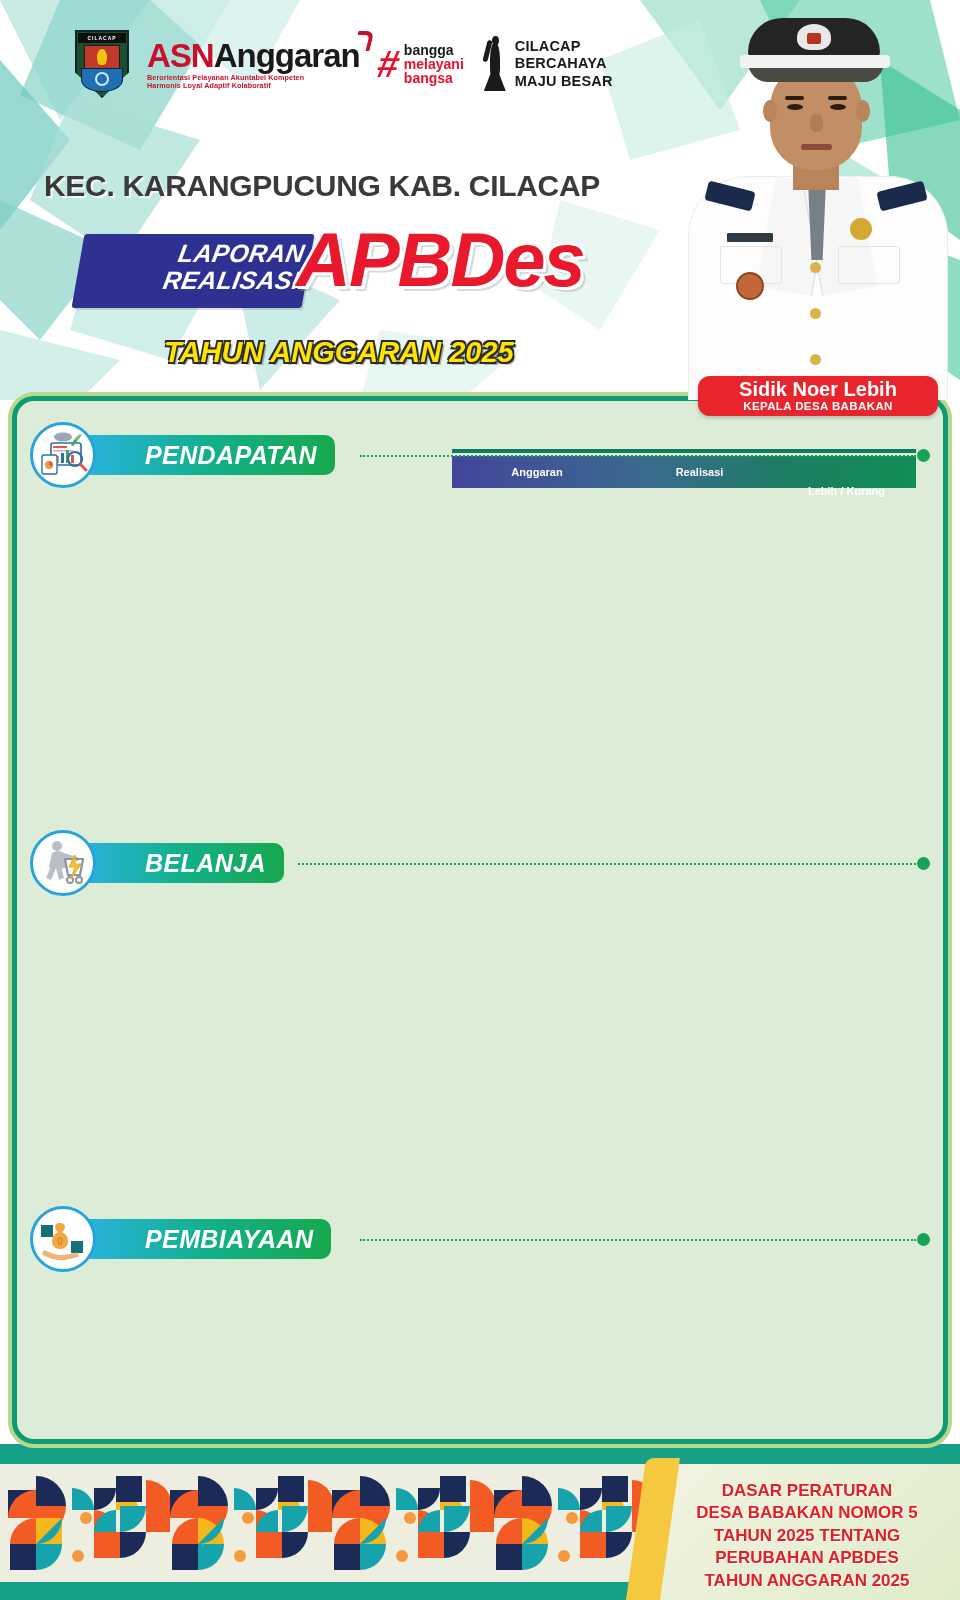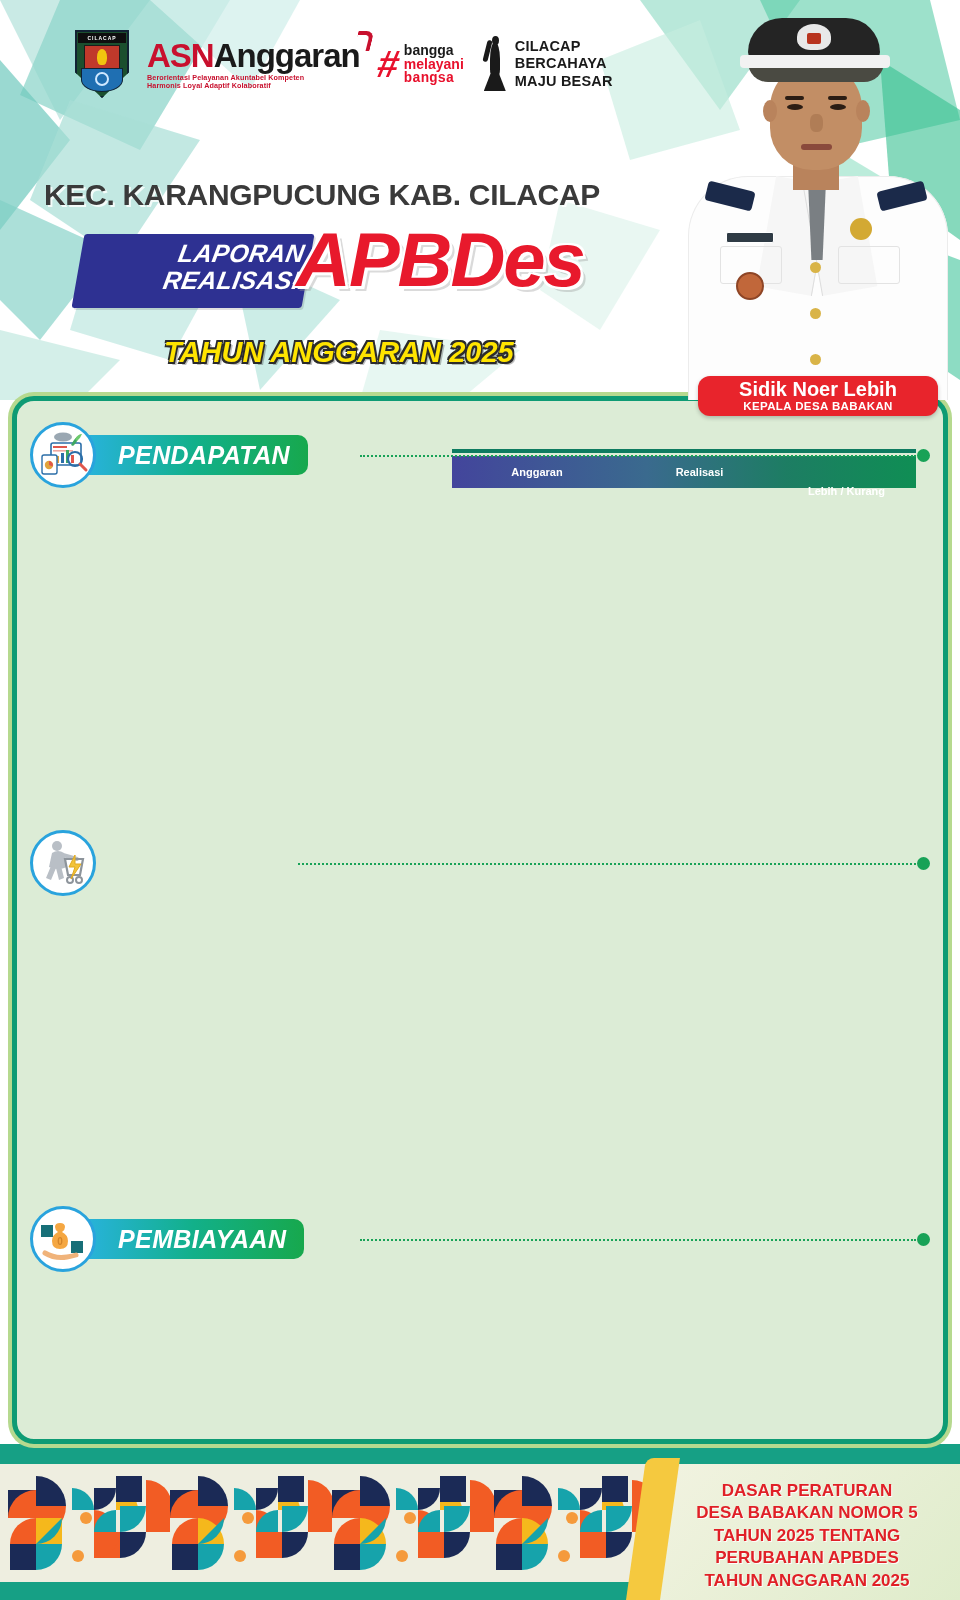--- a/index.html
+++ b/index.html
@@ -60,42 +60,42 @@
     transform:skewX(-14deg); border-radius:0 8px 0 0;
   }
   .asn-sub { font-size:7.2px; color:#c8102e; font-weight:bold; margin-top:2px; letter-spacing:.1px;}
   .asn-sub2 { font-size:7.2px; color:#c8102e; font-weight:bold; letter-spacing:.1px;}
   .bmb { display:flex; align-items:center; gap:5px; }
   .bmb-hash { font-size:38px; color:#e8112d; font-weight:bold; transform:skewX(-12deg); line-height:.85;}
   .bmb-txt { line-height:1.02; }
   .bmb-txt div { font-size:14px; font-weight:bold; }
   .bmb-1 { color:#1a1a1a; }
   .bmb-2 { color:#e8112d; }
-  .bmb-3 { color:#e8112d;font-family:Liberation Mono, monospace; }
+  .bmb-3 { color:#e8112d; }
   .cbmb { display:flex; align-items:center; gap:7px; }
   .statue { width:26px; height:56px; position:relative; }
   .statue-body{
     position:absolute; left:8px; top:6px; width:10px; height:34px;
     background:#1a1a1a; border-radius:50% 50% 20% 20%;
   }
   .statue-head{ position:absolute; left:10px; top:0px; width:7px; height:9px; background:#1a1a1a; border-radius:50%;}
   .statue-base{ position:absolute; left:2px; top:38px; width:22px; height:17px; background:#1a1a1a;
     clip-path:polygon(30% 0,70% 0,100% 100%,0 100%);}
   .statue-arm{ position:absolute; left:3px; top:4px; width:5px; height:22px; background:#1a1a1a; transform:rotate(14deg); border-radius:3px;}
   .cbmb-txt div { font-size:14.5px; font-weight:bold; color:#1a1a1a; line-height:1.18; letter-spacing:.2px;}
 
   
   .title-1 {
     position:absolute; left:44px; top:124px; font-size:39px; font-weight:bold;
     color:#3a3a3a; letter-spacing:-.5px; z-index:6;
     font-family:"Liberation Sans", sans-serif;
     text-shadow:2px 2px 0 rgba(255,255,255,.8);
   }
   .title-2 {
-    position:absolute; left:44px; top:178px; font-size:30px; font-weight:bold;
+    position:absolute; left:44px; top:169px; font-size:30px; font-weight:bold;
     color:#3a3a3a; letter-spacing:-.3px; z-index:6;
     text-shadow:2px 2px 0 rgba(255,255,255,.8);
   }
   .lap-badge {
     position:absolute; left:78px; top:234px; width:230px; height:74px;
     background:#2e3192; transform:skewX(-10deg); z-index:5;
     border-radius:3px; box-shadow:2px 2px 0 rgba(0,0,0,.12);
   }
   .lap-txt {
     position:absolute; left:90px; top:240px; width:220px; z-index:6;
@@ -194,20 +194,21 @@
   }
   .sec-pill {
     position:absolute; left:42px; top:11px; height:40px; z-index:2;
     background:linear-gradient(90deg,#2bb3e6 0%,#12b08a 52%,#17a84d 100%);
     border-radius:6px 10px 10px 6px; padding:0 18px 0 46px;
     display:flex; align-items:center;
   }
   .sec-pill span {
     color:#ffffff; font-size:25px; font-weight:bold; font-style:italic;
     letter-spacing:.4px;
+    margin-left:27px;
   }
   .sec-line {
     position:absolute; top:31px; height:0; right:8px;
     border-top:2.5px dotted #18a257;
   }
   .sec-dot {
     position:absolute; right:0px; top:25px; width:13px; height:13px;
     background:#18a257; border-radius:50%;
   }
 
@@ -491,20 +492,23 @@
         <circle cx="24" cy="13" r="5" fill="#b9bfc6"></circle>
         <path d="M19 20 q6-4 12 0 l3 14 q-9 4 -18 0 z" fill="#b9bfc6"></path>
         <path d="M18 33 l-5 12 l5 2 l5-12 z" fill="#b9bfc6"></path>
         <path d="M28 33 l3 12 l-5 2 l-3-12 z" fill="#b9bfc6"></path>
         <path d="M30 22 l14 4" stroke="#b9bfc6" stroke-width="4" stroke-linecap="round"></path>
         <path d="M32 26 L50 26 L47 42 L35 42 Z" fill="none" stroke="#8d949b" stroke-width="2.2"></path>
         <circle cx="37" cy="47" r="3" fill="none" stroke="#8d949b" stroke-width="2"></circle>
         <circle cx="46" cy="47" r="3" fill="none" stroke="#8d949b" stroke-width="2"></circle>
         <path d="M42 22 L36 34 L42 34 L38 46 L48 31 L42 31 Z" fill="#f2c33a" stroke="#e0a91e" stroke-width="1"></path>
       </svg>
+    </div>
+    <div class="sec-pill">
+      <span>BELANJA</span>
     </div>
     <div class="sec-line" style="left:268px; right:14px;"></div>
     <div class="sec-dot"></div>
   </div>
 
   <div class="row light" style="top:905px">
     <div class="lbl">-Bidang Penyelenggaraan Pemerintah Desa</div>
     <div class="num">1.011.902.400,00</div>
     <div class="num n2">1.006.727.172,00</div>
     <div class="num n3">5.175.228,00</div>

